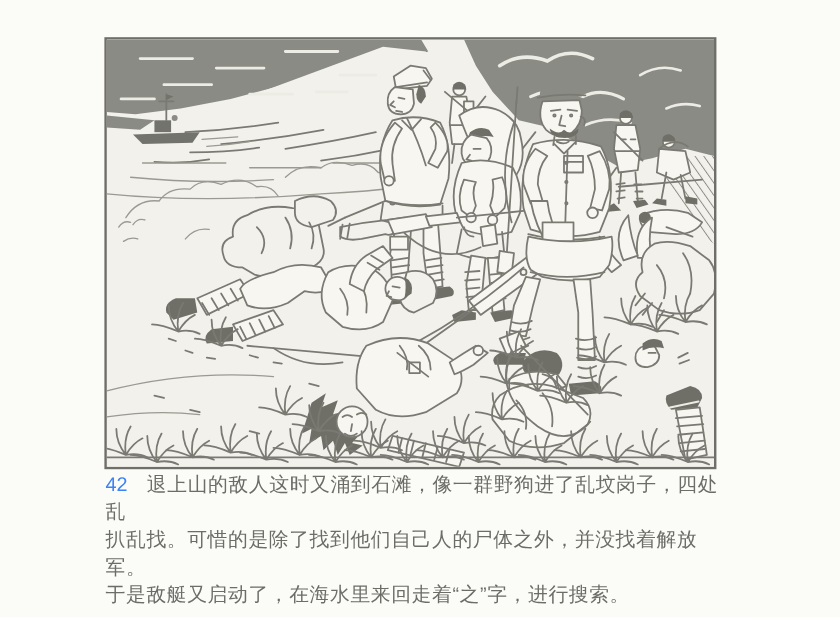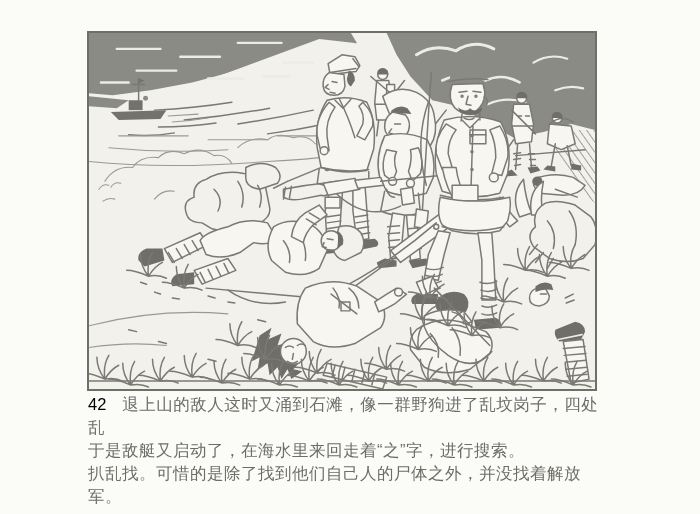--- a/index.html
+++ b/index.html
@@ -4,21 +4,21 @@
 <style>
   html,body{margin:0;padding:0;}
   body{background:#ffffff;font-family:"Liberation Sans","DejaVu Sans",sans-serif;}
   .screen{position:relative;width:700px;height:514px;background:#fbfbf8;overflow:hidden;}
   .panel{position:absolute;left:87px;top:31px;width:510px;height:360px;
          border:2px solid #6f6f69;box-sizing:border-box;background:#f2f1ec;}
   .panel svg{display:block;width:100%;height:100%;}
   .caption{position:absolute;left:88px;top:393px;width:526px;
            font-size:16.5px;line-height:23px;color:#6d6d68;letter-spacing:0.5px;}
   .caption p{margin:0;}
-  .cap-num{display:inline-block;margin-right:16px;letter-spacing:0;color:#000000;}
+  .cap-num{display:inline-block;margin-right:16px;letter-spacing:0;color:#3b82f6;}
   
   .ink{stroke:#7a7a73;fill:none;stroke-width:1.5;stroke-linecap:round;stroke-linejoin:round;}
   .cloth{stroke:#7a7a73;fill:#f7f6f1;stroke-width:1.5;stroke-linecap:round;stroke-linejoin:round;}
   .paperfill{stroke:#7a7a73;fill:#f2f1ec;stroke-width:1.5;stroke-linejoin:round;}
   .tone{fill:#8b8b85;stroke:none;}
   .darkfill{fill:#6f6f68;stroke:none;}
   .lite{stroke:#ecebe4;fill:none;stroke-linecap:round;}
   .thin{stroke:#9a9a92;fill:none;stroke-width:1.1;stroke-linecap:round;}
 </style>
 </head>
@@ -324,17 +324,17 @@
           <use href="#tuft" x="462" y="246"></use>
           <use href="#tuft" x="486" y="238"></use>
         <use href="#tuft" x="60" y="246"></use>
           <use href="#tuft" x="96" y="258"></use>
       </g>
     </svg>
   </div>
 
   <div class="caption">
     <p><span class="cap-num">42</span><span>退上山的敌人这时又涌到石滩，像一群野狗进了乱坟岗子，四处乱</span></p>
+    <p><span>扒乱找。可惜的是除了找到他们自己人的尸体之外，并没找着解放军。</span></p>
     <p><span>于是敌艇又启动了，在海水里来回走着“之”字，进行搜索。</span></p>
-    <p><span>扒乱找。可惜的是除了找到他们自己人的尸体之外，并没找着解放军。</span></p>
   </div>
 
 </div>
 
 </body></html>

